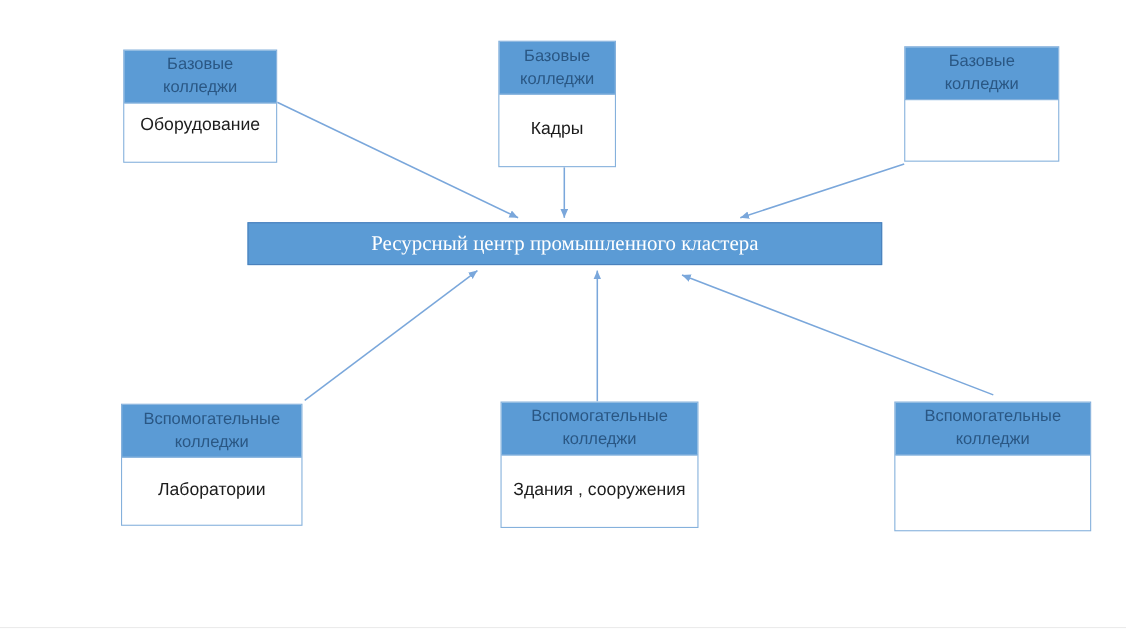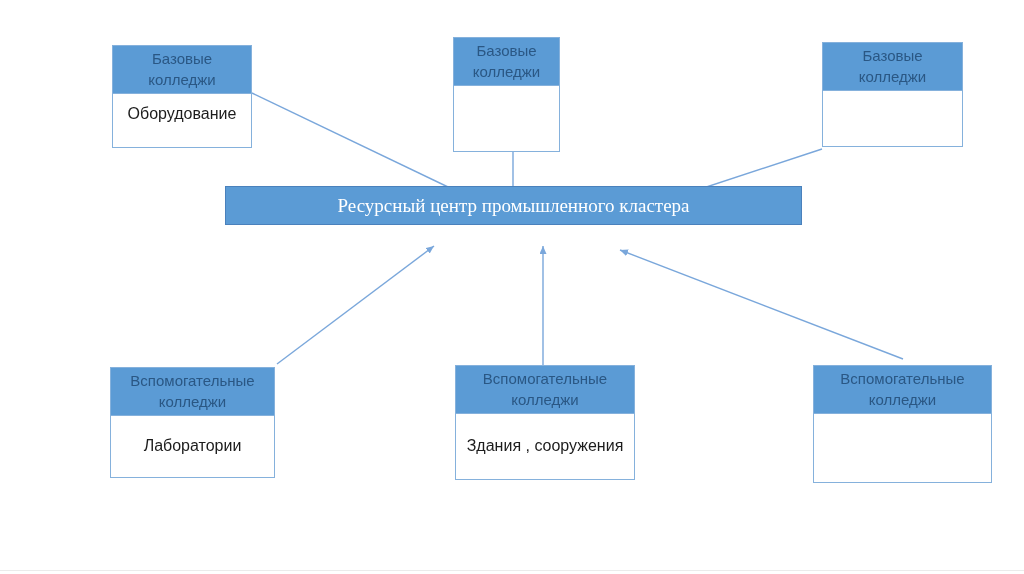--- a/index.html
+++ b/index.html
@@ -55,21 +55,21 @@
   }
   #n1 { left: 112px; top: 45px;  width: 140px; height: 103px; }
   #n2 { left: 453px; top: 37px;  width: 107px; height: 115px; }
   #n3 { left: 822px; top: 42px;  width: 141px; height: 105px; }
   #n4 { left: 110px; top: 367px; width: 165px; height: 111px; }
   #n5 { left: 455px; top: 365px; width: 180px; height: 115px; }
   #n6 { left: 813px; top: 365px; width: 179px; height: 118px; }
   #n1 .node-body { align-items: flex-start; padding-top: 10px; }
   .center-bar {
     position: absolute;
-    left: 225px; top: 186px;
+    left: 225px; top: 202px;
     width: 577px; height: 39px;
     box-sizing: border-box;
     background: #5b9bd5;
     border: 1px solid #4a81bc;
     color: #ffffff;
     font-family: "Liberation Serif", serif;
     font-size: 19px;
     display: flex;
     align-items: center;
     justify-content: center;
@@ -101,20 +101,21 @@
     <line x1="903" y1="359" x2="620" y2="250" stroke="#7aa7db" stroke-width="1.4" marker-end="url(#ah)"></line>
   </svg>
 
   <div class="node" id="n1">
     <div class="node-header">Базовые колледжи</div>
     <div class="node-body">Оборудование</div>
   </div>
 
   <div class="node" id="n2">
     <div class="node-header">Базовые колледжи</div>
+    <div class="node-body">Кадры</div>
   </div>
 
   <div class="node" id="n3">
     <div class="node-header">Базовые колледжи</div>
   </div>
 
   <div class="center-bar">Ресурсный центр промышленного кластера</div>
 
   <div class="node" id="n4">
     <div class="node-header">Вспомогательные колледжи</div>

